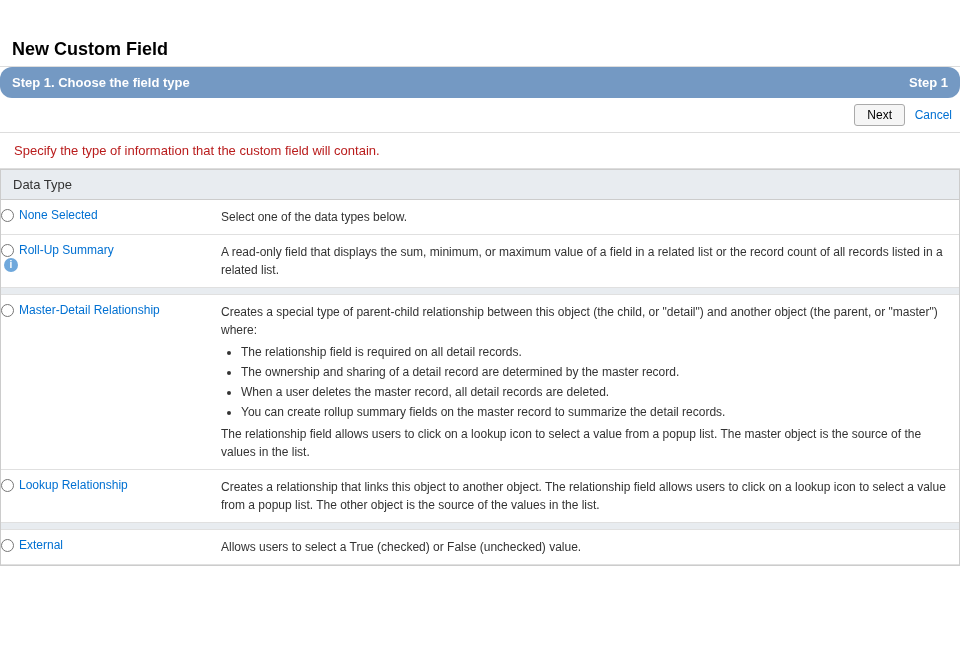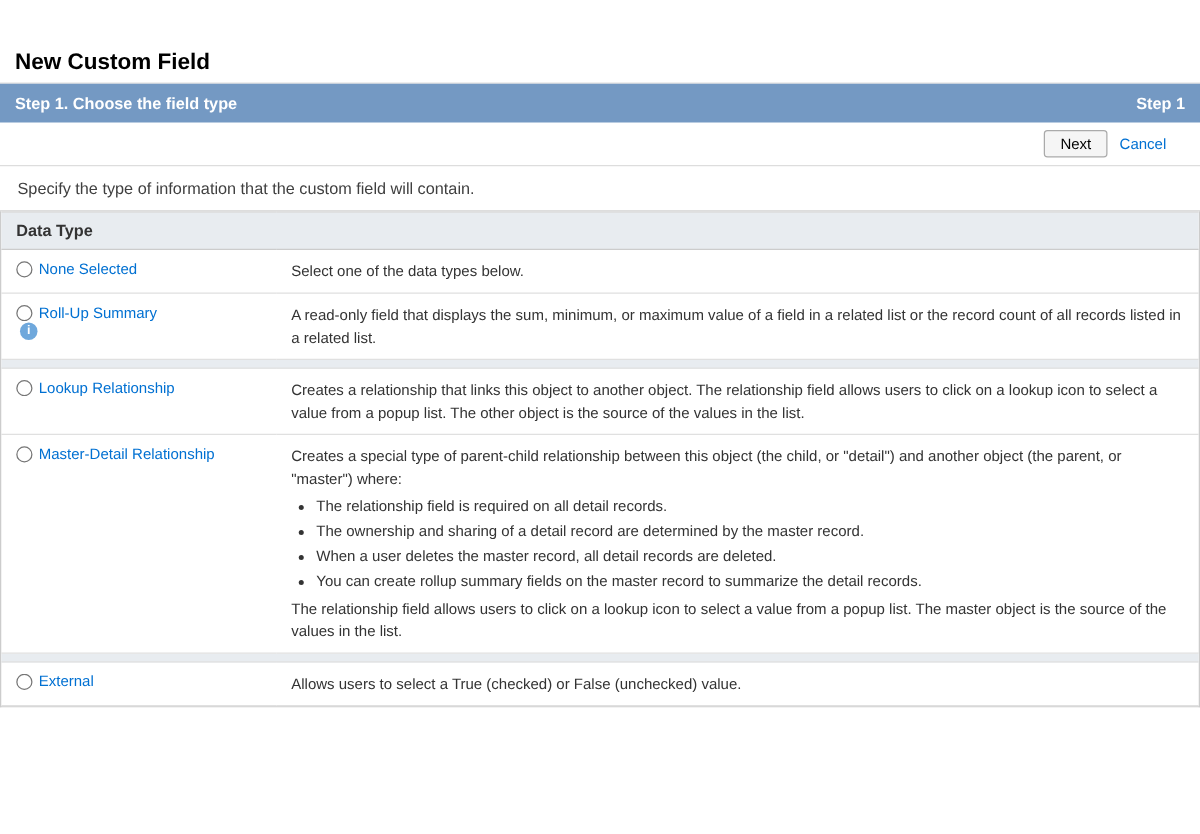--- a/index.html
+++ b/index.html
@@ -24,24 +24,25 @@
 
     .step-header {
       background: #7499c3;
       color: #fff;
       font-weight: bold;
       font-size: 13px;
       padding: 8px 12px;
       display: flex;
       justify-content: space-between;
       align-items: center;
+      border-radius: 12px;
     }
 
     .action-bar {
-      padding: 6px 27px;
+      padding: 6px 8px;
       text-align: right;
       border-bottom: 1px solid #ddd;
     }
 
     .action-bar button {
       margin-left: 4px;
       padding: 3px 12px;
       font-size: 12px;
       cursor: pointer;
       border: 1px solid #aaa;
@@ -52,46 +53,46 @@
       color: #0070d2;
       text-decoration: none;
       font-size: 12px;
       margin-left: 6px;
     }
 
     .description-bar {
       padding: 10px 14px;
       font-size: 13px;
       border-bottom: 1px solid #ddd;
-      color: #404040;
+      color: #b91c1c;
     }
 
     .data-type-table {
       width: 100%;
       border-collapse: collapse;
     }
 
     .data-type-table thead tr {
       background: #e8ecf0;
     }
     .data-type-table thead th {
       padding: 7px 12px;
       text-align: left;
-      font-weight: bold;
+      font-weight: normal;
       font-size: 13px;
       border-bottom: 1px solid #ccc;
       border-top: 1px solid #ccc;
     }
 
     .data-type-table tbody tr {
       border-bottom: 1px solid #e0e0e0;
     }
 
     .data-type-table td {
-      padding: 8px 12px;
+      padding: 8px 0;
       vertical-align: top;
       font-size: 12px;
     }
 
     .type-cell {
       width: 220px;
       white-space: nowrap;
     }
 
     .radio-label {
@@ -206,46 +207,46 @@
             <td class="desc-cell">
               <p>A read-only field that displays the sum, minimum, or maximum value of a field in a related list or the record count of all records listed in a related list.</p>
             </td>
           </tr>
           <tr class="section-separator">
             <td colspan="2"></td>
           </tr>
           <tr>
             <td class="type-cell">
               <label class="radio-label">
-                <input type="radio" name="fieldType" value="lookup_relationship" style="">
-                <span>Lookup Relationship</span>
-              </label>
-            </td>
-            <td class="desc-cell">
-              <p>Creates a relationship that links this object to another object. The relationship field allows users to click on a lookup icon to select a value from a popup list. The other object is the source of the values in the list.</p>
-            </td>
-          </tr>
-          <tr>
-            <td class="type-cell">
-              <label class="radio-label">
                 <input type="radio" name="fieldType" value="master_detail_relationship" style="">
                 <span>Master-Detail Relationship</span>
               </label>
             </td>
             <td class="desc-cell">
               <p>Creates a special type of parent-child relationship between this object (the child, or "detail") and another object (the parent, or "master") where:</p>
               <ul>
                 <li>The relationship field is required on all detail records.</li>
                 <li>The ownership and sharing of a detail record are determined by the master record.</li>
                 <li>When a user deletes the master record, all detail records are deleted.</li>
                 <li>You can create rollup summary fields on the master record to summarize the detail records.</li>
               </ul>
               <p>The relationship field allows users to click on a lookup icon to select a value from a popup list. The master object is the source of the values in the list.</p>
             </td>
           </tr>
+          <tr>
+            <td class="type-cell">
+              <label class="radio-label">
+                <input type="radio" name="fieldType" value="lookup_relationship" style="">
+                <span>Lookup Relationship</span>
+              </label>
+            </td>
+            <td class="desc-cell">
+              <p>Creates a relationship that links this object to another object. The relationship field allows users to click on a lookup icon to select a value from a popup list. The other object is the source of the values in the list.</p>
+            </td>
+          </tr>
           <tr class="section-separator">
             <td colspan="2"></td>
           </tr>
           <tr>
             <td class="type-cell">
               <label class="radio-label">
                 <input type="radio" name="fieldType" value="checkbox" style="">
                 <span>External</span>
               </label>
             </td>

